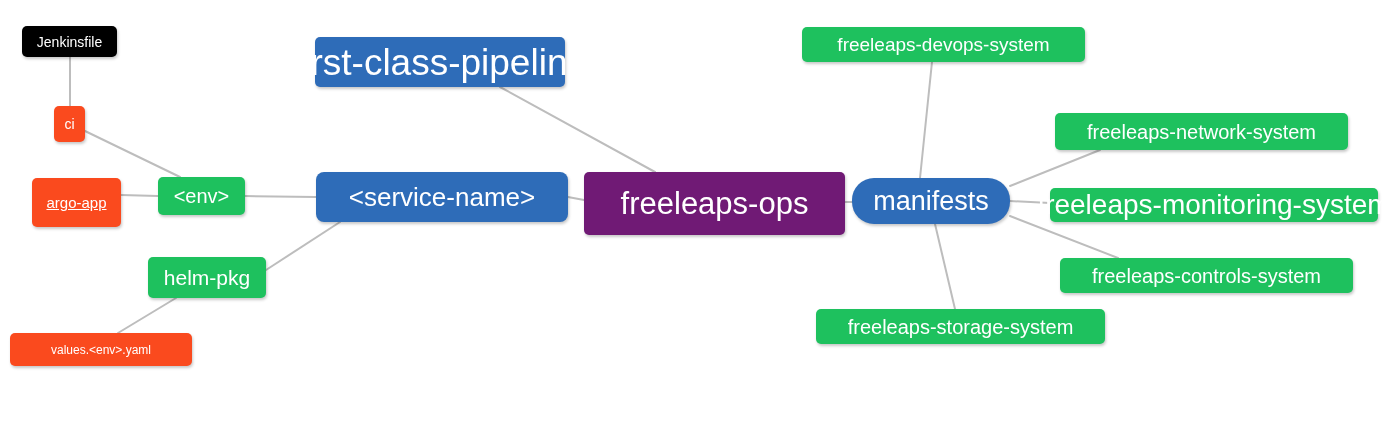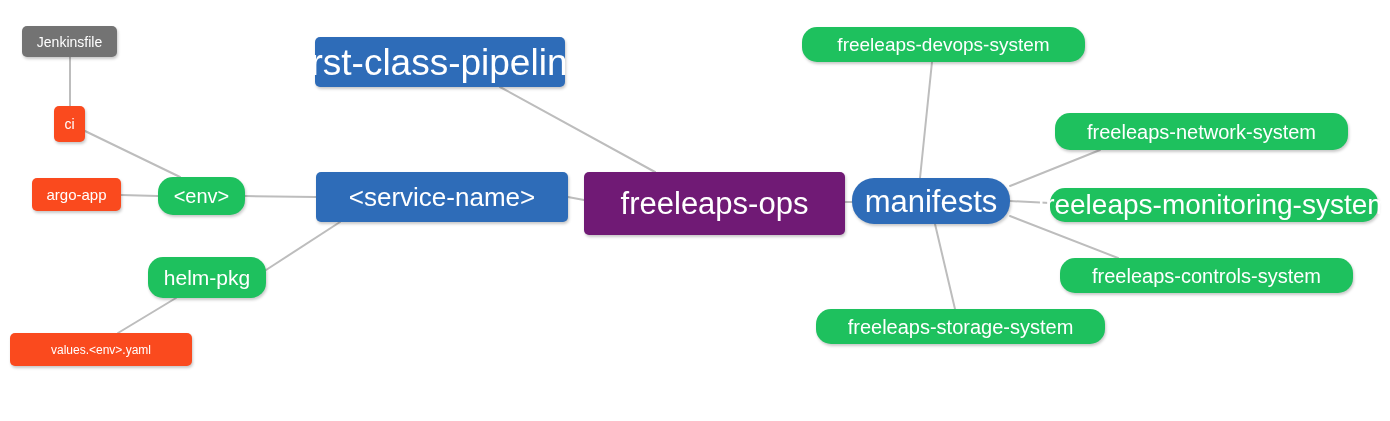--- a/index.html
+++ b/index.html
@@ -40,23 +40,23 @@
     box-shadow: 1px 2px 3px rgba(0,0,0,0.22);
     padding: 0 10px;
     cursor: pointer;
     user-select: none;
   }
   .node-label {
     display: block;
     white-space: nowrap;
   }
   
-  .c-orange { background: #737373; }
+  .c-orange { background: #000000; }
   .c-red    { background: #FA4A1E; }
-  .c-green  { background: #1EC15E; border-radius: 15px; }
+  .c-green  { background: #1EC15E; }
   .c-blue   { background: #2E6CB8; }
   .c-dark   { background: #701a75; }
 </style>
 </head>
 <body>
 
 <div id="canvas">
   <svg id="edge-layer" viewBox="0 0 1390 421" preserveAspectRatio="none">
       <line x1="70" y1="57" x2="70" y2="106" stroke="#bdbdbd" stroke-width="2" stroke-linecap="round"></line>
       <line x1="85" y1="131" x2="180" y2="177" stroke="#bdbdbd" stroke-width="2" stroke-linecap="round"></line>
@@ -73,42 +73,42 @@
       <line x1="1010" y1="216" x2="1118" y2="258" stroke="#bdbdbd" stroke-width="2" stroke-linecap="round"></line>
       <line x1="935" y1="224" x2="955" y2="309" stroke="#bdbdbd" stroke-width="2" stroke-linecap="round"></line>
     </svg>
   <div id="node-layer">
       <div class="node c-orange" style="left: 22px; top: 26px; width: 95px; height: 31px; font-size: 14px;">
         <span class="node-label">Jenkinsfile</span>
       </div>
       <div class="node c-red" style="left: 54px; top: 106px; width: 31px; height: 36px; font-size: 14px;">
         <span class="node-label">ci</span>
       </div>
-      <div class="node c-red" style="left: 32px; top: 178px; width: 89px; height: 33px; font-size: 15px;">
+      <div class="node c-red" style="left: 32px; top: 178px; width: 89px; height: 49px; font-size: 15px; text-decoration: underline;">
         <span class="node-label">argo-app</span>
       </div>
       <div class="node c-green" style="left: 158px; top: 177px; width: 87px; height: 38px; font-size: 20px; justify-content: center;">
         <span class="node-label">&lt;env&gt;</span>
       </div>
       <div class="node c-green" style="left: 148px; top: 257px; width: 118px; height: 41px; font-size: 21px;">
         <span class="node-label">helm-pkg</span>
       </div>
       <div class="node c-red" style="left: 10px; top: 333px; width: 182px; height: 33px; font-size: 12px;">
         <span class="node-label">values.&lt;env&gt;.yaml</span>
       </div>
       <div class="node c-blue" style="left: 315px; top: 37px; width: 250px; height: 50px; font-size: 37px;">
         <span class="node-label">first-class-pipeline</span>
       </div>
-      <div class="node c-blue" style="left: 316px; top: 172px; width: 252px; height: 50px; font-size: 26px;">
+      <div class="node c-blue" style="left: 316px; top: 172px; width: 252px; height: 50px; font-size: 26px; border-radius: 8px;">
         <span class="node-label">&lt;service-name&gt;</span>
       </div>
       <div class="node c-dark" style="left: 584px; top: 172px; width: 261px; height: 63px; font-size: 31px;">
         <span class="node-label">freeleaps-ops</span>
       </div>
-      <div class="node c-blue" style="left: 852px; top: 178px; width: 158px; height: 46px; font-size: 31px; border-radius: 22px;">
+      <div class="node c-blue" style="left: 852px; top: 178px; width: 158px; height: 46px; font-size: 27px; border-radius: 22px;">
         <span class="node-label">manifests</span>
       </div>
       <div class="node c-green" style="left: 802px; top: 27px; width: 283px; height: 35px; font-size: 19px;">
         <span class="node-label">freeleaps-devops-system</span>
       </div>
       <div class="node c-green" style="left: 1055px; top: 113px; width: 293px; height: 37px; font-size: 20px;">
         <span class="node-label">freeleaps-network-system</span>
       </div>
       <div class="node c-green" style="left: 1050px; top: 188px; width: 328px; height: 34px; font-size: 28px;">
         <span class="node-label">freeleaps-monitoring-system</span>

